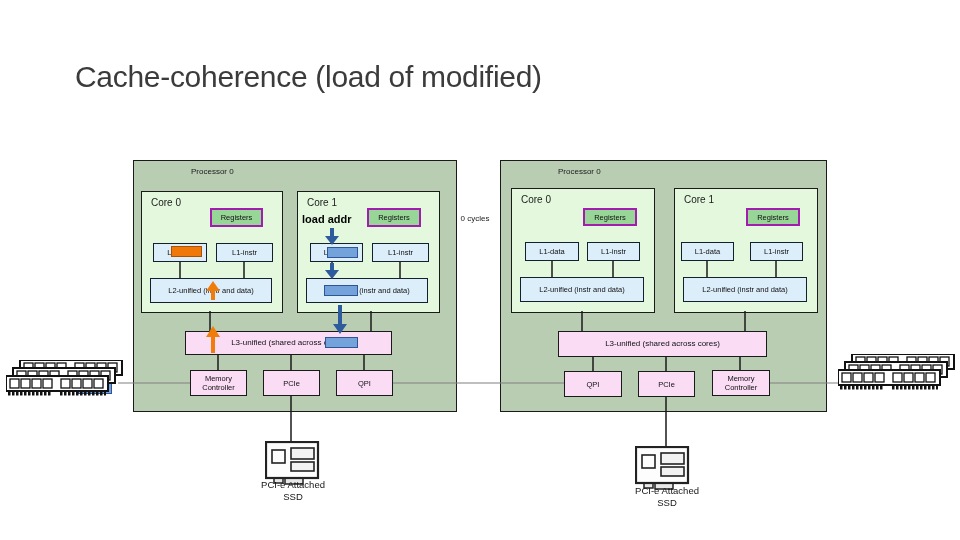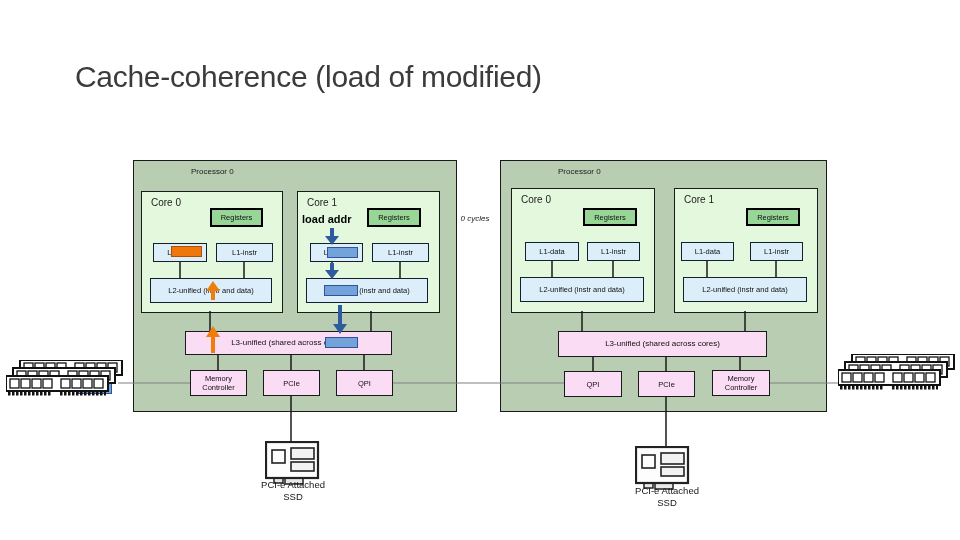--- a/index.html
+++ b/index.html
@@ -6,21 +6,21 @@
   #slide{position:relative;width:960px;height:540px;background:#ffffff;overflow:hidden;
          font-family:"Liberation Sans",sans-serif;color:#111;}
   #title{position:absolute;left:75px;top:60px;font-size:30px;font-weight:400;
          color:#3b3b3b;letter-spacing:-0.3px;margin:0;}
   .proc{position:absolute;background:#b9cdb2;border:1.5px solid #1a1a1a;}
   .proc-label{position:absolute;left:12px;top:6px;font-size:8px;color:#1a1a1a;margin-left:45px;}
   .core{position:absolute;background:#e4f8de;border:1.5px solid #1a1a1a;}
   .core-label{position:absolute;left:9px;top:5px;font-size:10px;color:#1a1a1a;}
   .box{position:absolute;display:flex;align-items:center;justify-content:center;
        text-align:center;font-size:7.5px;line-height:1.2;color:#101010;box-sizing:border-box;}
-  .reg{background:#98d698;border:2px solid #000000;}
+  .reg{background:#98d698;border:2px solid #a21caf;}
   .cache{background:#ddeefb;border:1.2px solid #15202e;}
   .uncore{background:#fadcf5;border:1.4px solid #1a1a1a;}
   .l3{font-size:8px;}
   .annot{position:absolute;font-size:11px;font-weight:bold;color:#000;}
   .latency{position:absolute;font-size:8px;color:#1a1a1a;text-align:center;}
   .hl{position:absolute;box-sizing:border-box;}
   .hl-orange{background:#f0780a;border:1px solid #a85206;}
   .hl-blue{background:#74a3db;border:1px solid #2f5597;}
   .ssd-caption{position:absolute;width:84px;text-align:center;font-size:9.5px;
                line-height:1.25;color:#151515;}
@@ -77,21 +77,21 @@
 
   <div class="box cache" style="left:681px;top:242px;width:53px;height:19px;">L1-data</div>
   <div class="box cache" style="left:750px;top:242px;width:53px;height:19px;">L1-instr</div>
   <div class="box cache" style="left:683px;top:277px;width:124px;height:25px;">L2-unified (instr and data)</div>
 
   <div class="box uncore l3" style="left:558px;top:331px;width:209px;height:26px;">L3-unified (shared across cores)</div>
   <div class="box uncore" style="left:564px;top:371px;width:58px;height:26px;">QPI</div>
   <div class="box uncore" style="left:638px;top:371px;width:57px;height:26px;">PCIe</div>
   <div class="box uncore" style="left:712px;top:370px;width:58px;height:26px;">Memory Controller</div>
 
-  <div class="latency" style="left:450px;top:214px;width:50px;font-style:italic;">0 cycles</div>
+  <div class="latency" style="left:450px;top:214px;width:50px;">0 cycles</div>
 
   <svg class="layer" width="960" height="540">
     <g stroke="#1a1a1a" stroke-width="1.5">
       <line x1="180" y1="262" x2="180" y2="278"></line>
       <line x1="244" y1="262" x2="244" y2="278"></line>
       <line x1="332" y1="262" x2="332" y2="278"></line>
       <line x1="400" y1="262" x2="400" y2="278"></line>
       <line x1="210" y1="311" x2="210" y2="331"></line>
       <line x1="371" y1="311" x2="371" y2="331"></line>
       <line x1="218" y1="355" x2="218" y2="370"></line>

